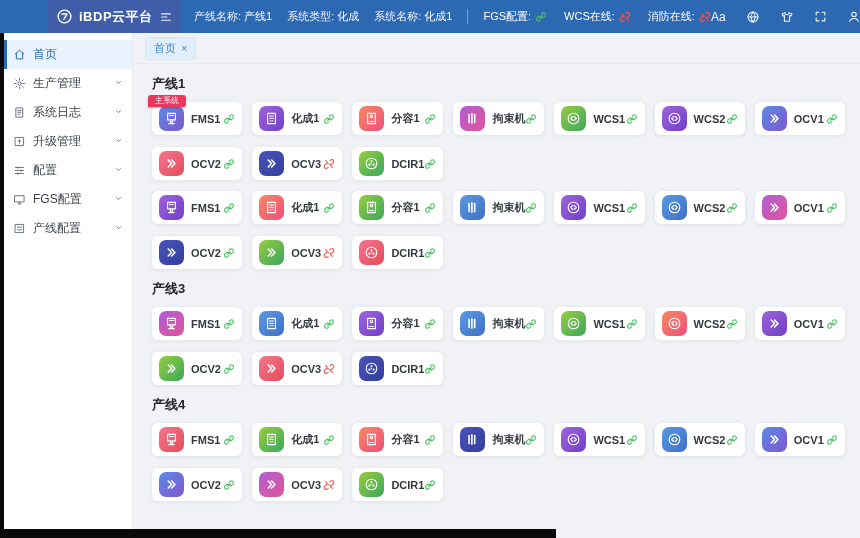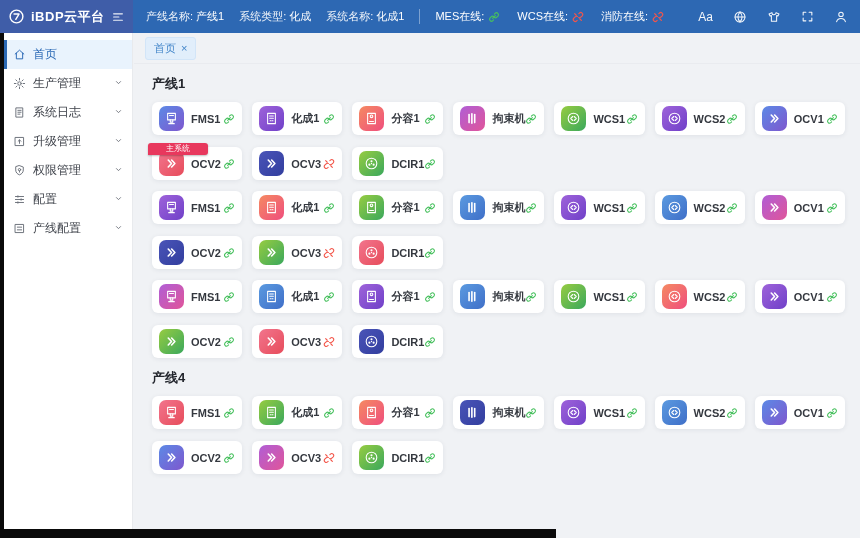--- a/index.html
+++ b/index.html
@@ -1,19 +1,19 @@
 <!DOCTYPE html>
 <html><head>
 <meta charset="utf-8">
 <style>
   html,body{margin:0;padding:0;background:#050505;}
   #app{position:relative;width:860px;height:538px;background:#f0f2f5;overflow:hidden;
        font-family:"Liberation Sans","DejaVu Sans",sans-serif;-webkit-font-smoothing:antialiased;}
   
-  .topbar{position:absolute;top:0;left:0;right:0;height:33px;background:#2d68b3;display:flex;align-items:center;color:#fff;z-index:4;}
+  .topbar{position:absolute;top:0;left:0;right:0;height:33px;background:#2d68b3;display:flex;align-items:center;color:#fff;z-index:4;padding-left:48px;}
   .logo-block{width:133px;height:100%;background:#3f5da8;display:flex;align-items:center;gap:6px;padding:0 8px;box-sizing:border-box;flex:none;}
   .logo-glyph{display:flex;align-items:center;}
   .app-title{font-size:13px;font-weight:bold;letter-spacing:.5px;white-space:nowrap;flex:1;}
   .collapse{display:flex;align-items:center;opacity:.9;cursor:pointer;}
   .header-info{display:flex;gap:15px;margin-left:13px;font-size:11px;white-space:nowrap;}
   .hi-label{opacity:.92;margin-right:3px;margin-top:36px;}
   .header-statuses{display:flex;gap:17px;align-items:center;margin-left:15px;padding-left:15px;height:15px;border-left:1px solid rgba(255,255,255,.38);font-size:11px;white-space:nowrap;}
   .hs{display:flex;align-items:center;gap:4px;}
   .header-actions{margin-left:auto;margin-right:12px;display:flex;gap:20px;align-items:center;}
   .hact{display:flex;align-items:center;font-size:12px;cursor:pointer;opacity:.95;}
@@ -31,21 +31,21 @@
   .tab{background:#e1eefb;border:1px solid #d2e5f8;color:#4285c9;font-size:11px;padding:3px 8px;border-radius:3px;display:flex;align-items:center;gap:5px;cursor:pointer;}
   .tab-close{font-size:11px;line-height:1;cursor:pointer;}
   .content{flex:1;padding:5px 15px 0 18px;overflow:hidden;}
   .sec-title{font-size:13px;font-weight:bold;color:#23262d;margin:6px 0 9px;}
   .section{margin-bottom:11px;}
   .grid{display:grid;grid-template-columns:repeat(7,1fr);gap:12px 10px;}
   .card{position:relative;background:#fff;height:33px;border-radius:6px;box-shadow:0 1px 5px rgba(30,40,60,.08);display:flex;align-items:center;padding:0 7px;cursor:pointer;}
   .cicon{width:25px;height:25px;border-radius:7px;display:flex;align-items:center;justify-content:center;color:#fff;flex:none;}
   .clabel{margin-left:7px;font-size:11px;font-weight:600;color:#34383f;white-space:nowrap;}
   .cstatus{margin-left:auto;display:flex;align-items:center;}
-  .badge{position:absolute;top:-7px;left:-4px;background:#e8385d;color:#fff;font-size:8px;padding:2px 18px;border-radius:3px 3px 3px 0;line-height:1;box-shadow:0 1px 2px rgba(0,0,0,.25);z-index:2;white-space:nowrap;margin-top:48px;}
+  .badge{position:absolute;top:-7px;left:-4px;background:#e8385d;color:#fff;font-size:8px;padding:2px 7px;border-radius:3px 3px 3px 0;line-height:1;box-shadow:0 1px 2px rgba(0,0,0,.25);z-index:2;white-space:nowrap;}
   
   .edge-left{position:absolute;left:0;top:33px;bottom:0;width:4px;background:#0a0a0a;z-index:6;}
   .edge-bottom{position:absolute;left:0;bottom:0;width:556px;height:9px;background:#0a0a0a;z-index:6;}
 </style>
 </head>
 <body>
 
 <div id="app">
   <div class="topbar">
     <div class="logo-block">
@@ -64,21 +64,21 @@
           </svg>
         </span>
     </div>
     <div class="header-info" id="header-info">
         <span class="hi"><span class="hi-label">产线名称:</span><span class="hi-value">产线1</span></span>
         <span class="hi"><span class="hi-label">系统类型:</span><span class="hi-value">化成</span></span>
         <span class="hi"><span class="hi-label">系统名称:</span><span class="hi-value">化成1</span></span>
       </div>
     <div class="header-statuses" id="header-statuses">
         <span class="hs">
-          <span>MES在线:</span>
+          <span>FGS配置:</span>
           <span style="color: rgb(71, 192, 94); display: flex;">
             <svg viewBox="0 0 24 24" width="12" height="12" fill="none" stroke="currentColor" stroke-width="2.4" stroke-linecap="round" stroke-linejoin="round">
               <path d="M9.3 14.7l5.4-5.4"></path>
               <path d="M12.8 6.2l1.6-1.6a3.9 3.9 0 0 1 5.5 5.5l-2.2 2.2a3.9 3.9 0 0 1-5.5 0"></path>
               <path d="M11.2 17.8l-1.6 1.6a3.9 3.9 0 0 1-5.5-5.5l2.2-2.2a3.9 3.9 0 0 1 5.5 0"></path>
             </svg>
           </span>
         </span>
         <span class="hs">
           <span>WCS在线:</span>
@@ -180,40 +180,40 @@
           </svg>
         </span>
         <span class="side-label">升级管理</span>
         <span class="chev"><svg viewBox="0 0 24 24" width="11" height="11" fill="none" stroke="currentColor" stroke-width="2" stroke-linecap="round" stroke-linejoin="round">
             <path d="M7.5 10l4.5 4.5L16.5 10"></path>
           </svg></span>
       </div>
       <div class="side-item">
         <span style="display: flex;">
           <svg viewBox="0 0 24 24" width="13" height="13" fill="none" stroke="currentColor" stroke-width="1.8" stroke-linecap="round" stroke-linejoin="round">
-            <path d="M12 3l7 2.6V11c0 4.6-2.9 7.6-7 9-4.1-1.4-7-4.4-7-9V5.6z"></path>
-            <circle cx="12" cy="10.5" r="2.2"></circle>
-            <path d="M12 12.7V15"></path>
-          </svg>
-        </span>
-        <span class="side-label">权限管理</span>
-        <span class="chev"><svg viewBox="0 0 24 24" width="11" height="11" fill="none" stroke="currentColor" stroke-width="2" stroke-linecap="round" stroke-linejoin="round">
-            <path d="M7.5 10l4.5 4.5L16.5 10"></path>
-          </svg></span>
-      </div>
-      <div class="side-item">
-        <span style="display: flex;">
-          <svg viewBox="0 0 24 24" width="13" height="13" fill="none" stroke="currentColor" stroke-width="1.8" stroke-linecap="round" stroke-linejoin="round">
             <path d="M4.5 6.5h15M4.5 12h15M4.5 17.5h15"></path>
             <circle cx="9" cy="6.5" r="1.8" fill="currentColor" stroke="none"></circle>
             <circle cx="15" cy="12" r="1.8" fill="currentColor" stroke="none"></circle>
             <circle cx="9" cy="17.5" r="1.8" fill="currentColor" stroke="none"></circle>
           </svg>
         </span>
         <span class="side-label">配置</span>
+        <span class="chev"><svg viewBox="0 0 24 24" width="11" height="11" fill="none" stroke="currentColor" stroke-width="2" stroke-linecap="round" stroke-linejoin="round">
+            <path d="M7.5 10l4.5 4.5L16.5 10"></path>
+          </svg></span>
+      </div>
+      <div class="side-item">
+        <span style="display: flex;">
+          <svg viewBox="0 0 24 24" width="13" height="13" fill="none" stroke="currentColor" stroke-width="1.8" stroke-linecap="round" stroke-linejoin="round">
+            <path d="M3.5 5h17v11.5h-17z"></path>
+            <path d="M9.5 20h5"></path>
+            <path d="M12 16.5V20"></path>
+          </svg>
+        </span>
+        <span class="side-label">FGS配置</span>
         <span class="chev"><svg viewBox="0 0 24 24" width="11" height="11" fill="none" stroke="currentColor" stroke-width="2" stroke-linecap="round" stroke-linejoin="round">
             <path d="M7.5 10l4.5 4.5L16.5 10"></path>
           </svg></span>
       </div>
       <div class="side-item">
         <span style="display: flex;">
           <svg viewBox="0 0 24 24" width="13" height="13" fill="none" stroke="currentColor" stroke-width="1.8" stroke-linecap="round" stroke-linejoin="round">
             <path d="M4.5 4.5h15v15h-15z"></path>
             <path d="M8 9.5h8M8 14.5h8"></path>
           </svg>
@@ -579,20 +579,21 @@
                 <svg viewBox="0 0 24 24" width="12" height="12" fill="none" stroke="currentColor" stroke-width="2.2" stroke-linecap="round" stroke-linejoin="round">
                   <path d="M9.3 14.7l5.4-5.4"></path>
                   <path d="M12.8 6.2l1.6-1.6a3.9 3.9 0 0 1 5.5 5.5l-2.2 2.2a3.9 3.9 0 0 1-5.5 0"></path>
                   <path d="M11.2 17.8l-1.6 1.6a3.9 3.9 0 0 1-5.5-5.5l2.2-2.2a3.9 3.9 0 0 1 5.5 0"></path>
                 </svg>
               </span>
             </div>
           </div>
         </div>
         <div class="section">
+          <div class="sec-title">产线3</div>
           <div class="grid">
             <div class="card">
               <div class="cicon" style="background: linear-gradient(135deg, rgb(176, 94, 214), rgb(224, 85, 154));">
                 <svg viewBox="0 0 24 24" width="15" height="15" fill="none" stroke="currentColor" stroke-width="1.7" stroke-linecap="round" stroke-linejoin="round">
                   <path d="M5.8 3.8h12.4v10.4H5.8z"></path>
                   <path d="M8.8 7.3h6.4"></path>
                   <path d="M10 14.2v3.6h4v-3.6"></path>
                   <path d="M7.5 20.2h9"></path>
                 </svg>
               </div>

